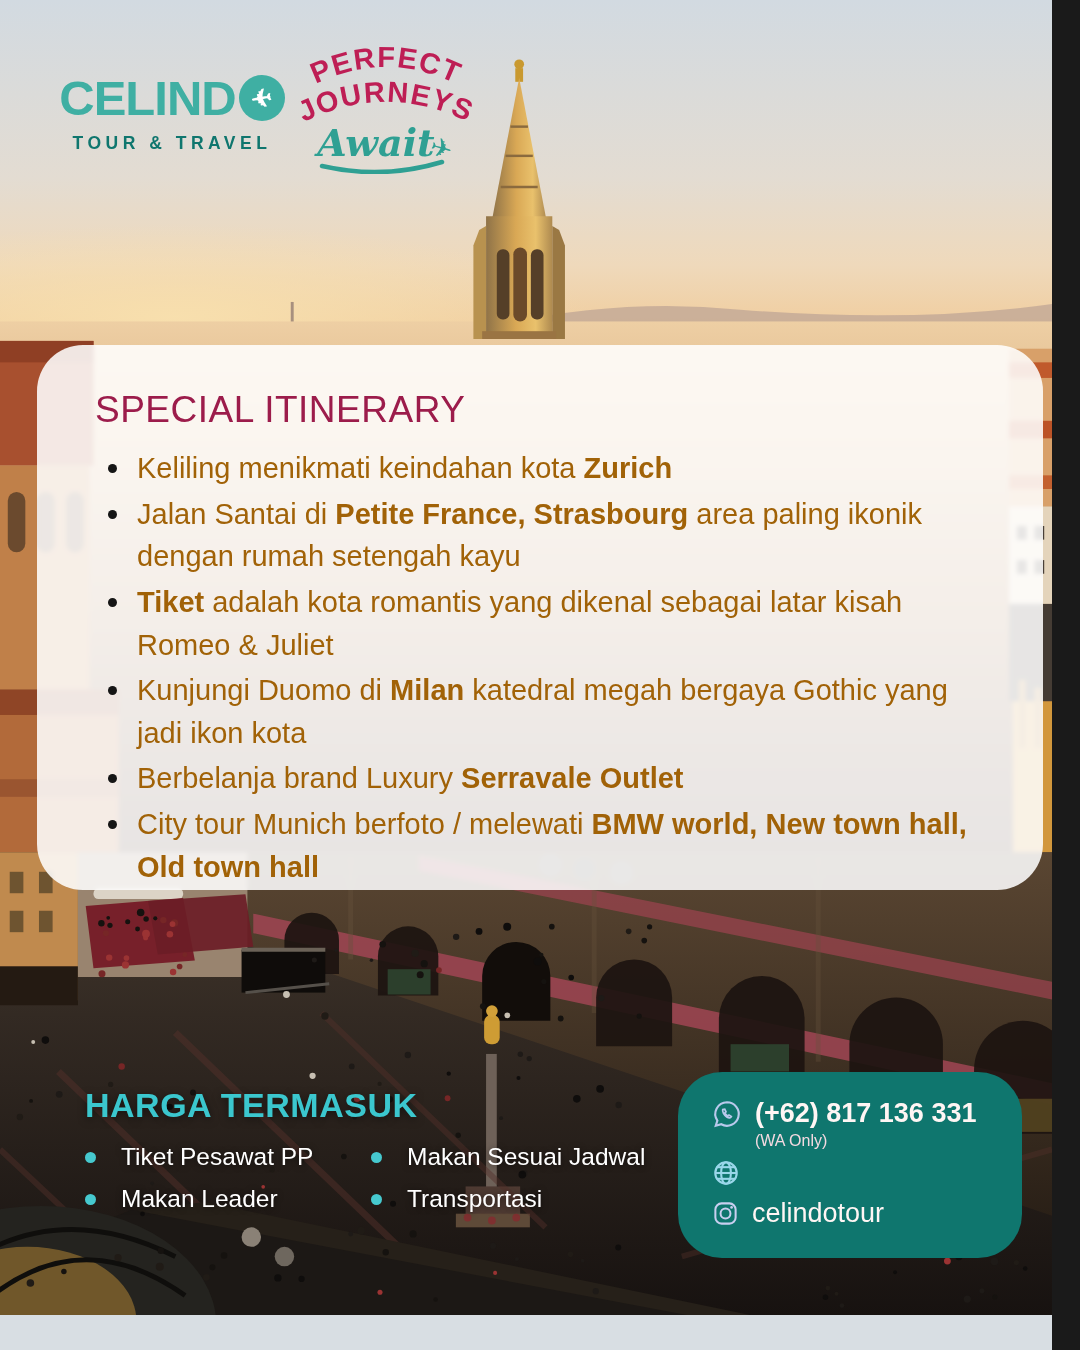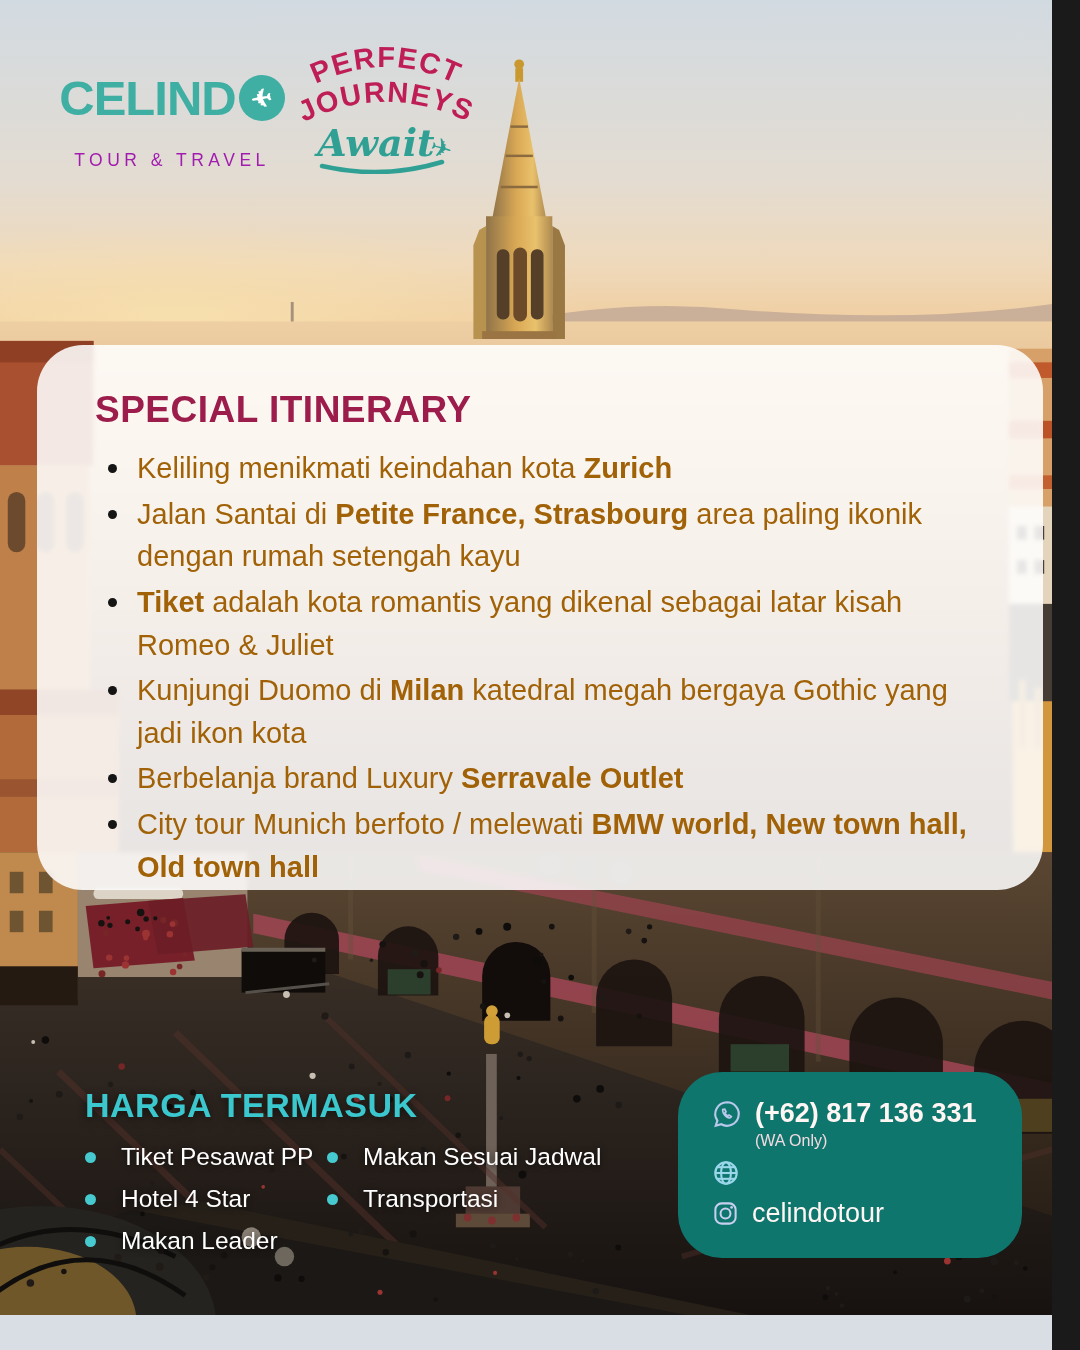--- a/index.html
+++ b/index.html
@@ -7,42 +7,42 @@
           font-family:"Liberation Sans",sans-serif;background:#d8dee3;}
   .bg-art{position:absolute;inset:0;display:block;}
 
   
   .celindo{position:absolute;left:54px;top:70px;width:236px;text-align:center;}
   .celindo-word{display:flex;align-items:center;justify-content:center;
                 font-weight:bold;font-size:49px;letter-spacing:-1px;color:#3FAFA3;}
   .celindo-o{width:46px;height:46px;border-radius:50%;background:#3FAFA3;margin-left:3px;
              display:flex;align-items:center;justify-content:center;position:relative;}
   .celindo-o .plane{color:#fff;font-size:25px;transform:scaleX(-1) rotate(10deg);line-height:1;}
-  .celindo-sub{margin-top:24px;font-size:17.5px;font-weight:normal;letter-spacing:4.5px;color:#a21caf;}
+  .celindo-sub{margin-top:7px;font-size:17.5px;font-weight:bold;letter-spacing:4.5px;color:#0f766e;}
 
   .pj-logo{position:absolute;left:296px;top:40px;}
 
   
   .itinerary-card{position:absolute;left:37px;top:345px;width:1006px;height:545px;
       background:rgba(255,255,255,.87);backdrop-filter:blur(2px);border-radius:46px;
       box-sizing:border-box;padding:44px 48px 0 58px;}
-  .itinerary-card h1{margin:0 0 16px 0;font-size:37px;font-weight:bold;
+  .itinerary-card h1{margin:0 0 16px 0;font-size:37px;font-weight:normal;
       color:#9C1C4B;letter-spacing:.5px;}
   .itinerary-card ul{list-style:none;margin:0;padding:0;}
   .itinerary-card li{position:relative;padding-left:42px;font-size:29px;line-height:1.47;
       color:#a16207;margin-bottom:3px;}
   .itinerary-card li::before{content:"";position:absolute;left:13px;top:17px;width:9px;height:9px;
       border-radius:50%;background:#151515;}
   .itinerary-card b{font-weight:bold;}
 
   
   .included{position:absolute;left:85px;top:1086px;color:#fff;}
   .included h2{margin:0 0 18px 0;font-size:34px;font-weight:bold;color:#3BC7CE;
       letter-spacing:.5px;text-shadow:0 2px 8px rgba(0,0,0,.5);}
-  .included .cols{display:flex;}
+  .included .cols{display:flex;gap:44px;}
   .included ul{list-style:none;margin:0;padding:0;}
   .included .col1{width:242px;}
   .included li{display:flex;align-items:center;font-size:24.5px;margin-bottom:14px;
       white-space:nowrap;text-shadow:0 1px 6px rgba(0,0,0,.55);}
   .included .dot{width:11px;height:11px;border-radius:50%;background:#46C9CF;
       margin-right:25px;flex:none;}
 
   
   .contact-card{position:absolute;left:678px;top:1072px;width:344px;height:186px;
       background:#0f766e;border-radius:44px;box-sizing:border-box;
@@ -383,24 +383,20 @@
   <section class="included">
     <h2>HARGA TERMASUK</h2>
     <div class="cols">
       <ul id="included-col1" class="col1">
           <li>
             <span class="dot"></span>
             <span>Tiket Pesawat PP</span>
           </li>
           <li>
             <span class="dot"></span>
-            <span>Hotel 4 Star</span>
-          </li>
-          <li>
-            <span class="dot"></span>
             <span>Makan Leader</span>
           </li>
         </ul>
       <ul id="included-col2" class="col2">
           <li>
             <span class="dot"></span>
             <span>Makan Sesuai Jadwal</span>
           </li>
           <li>
             <span class="dot"></span>

